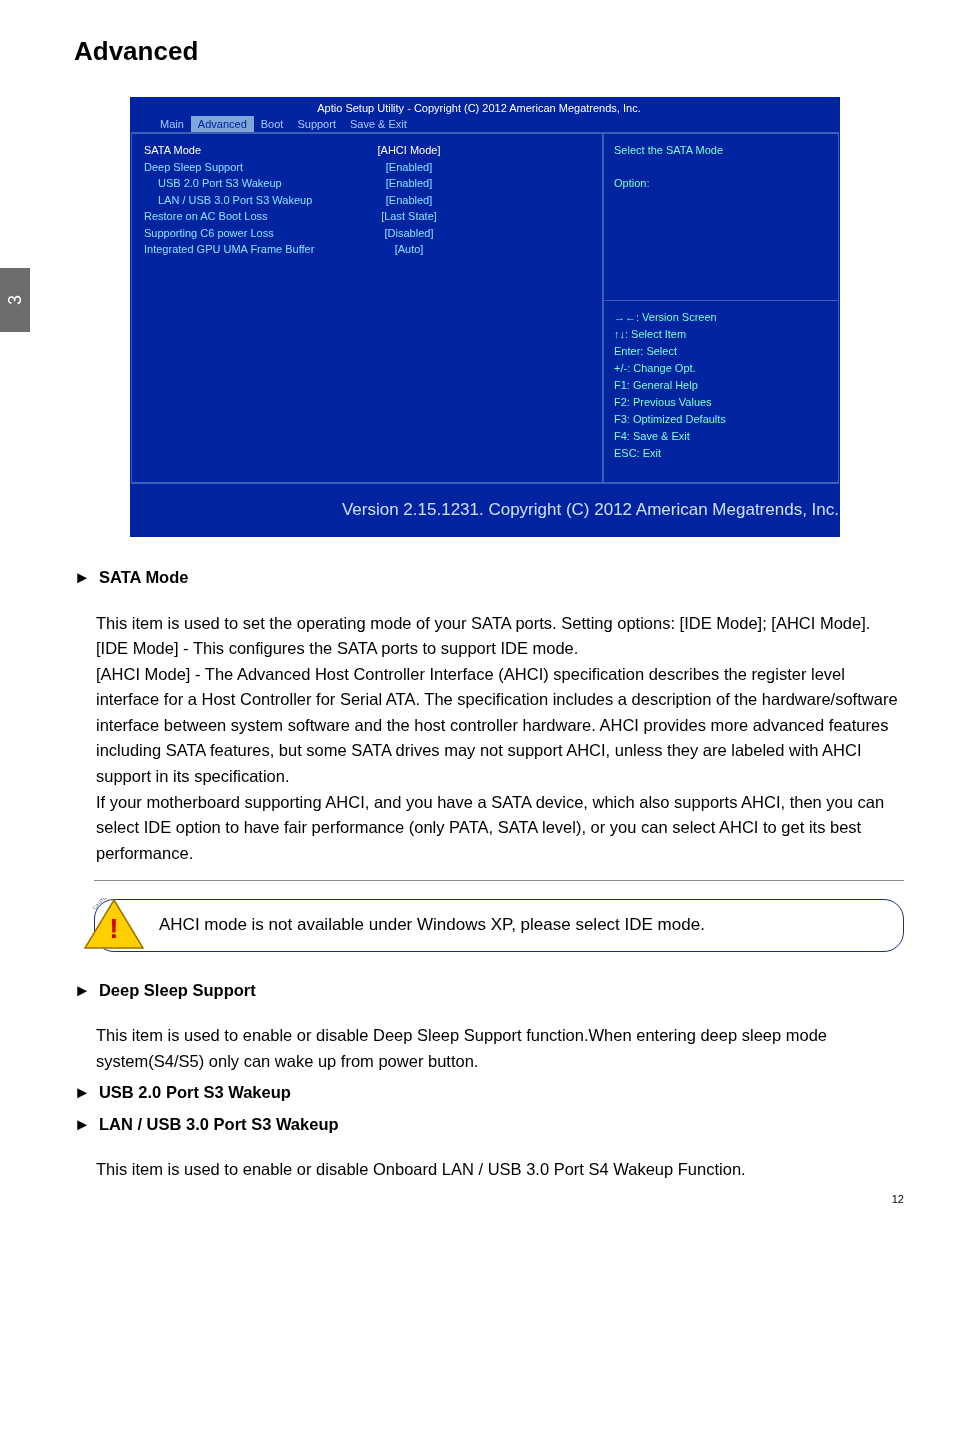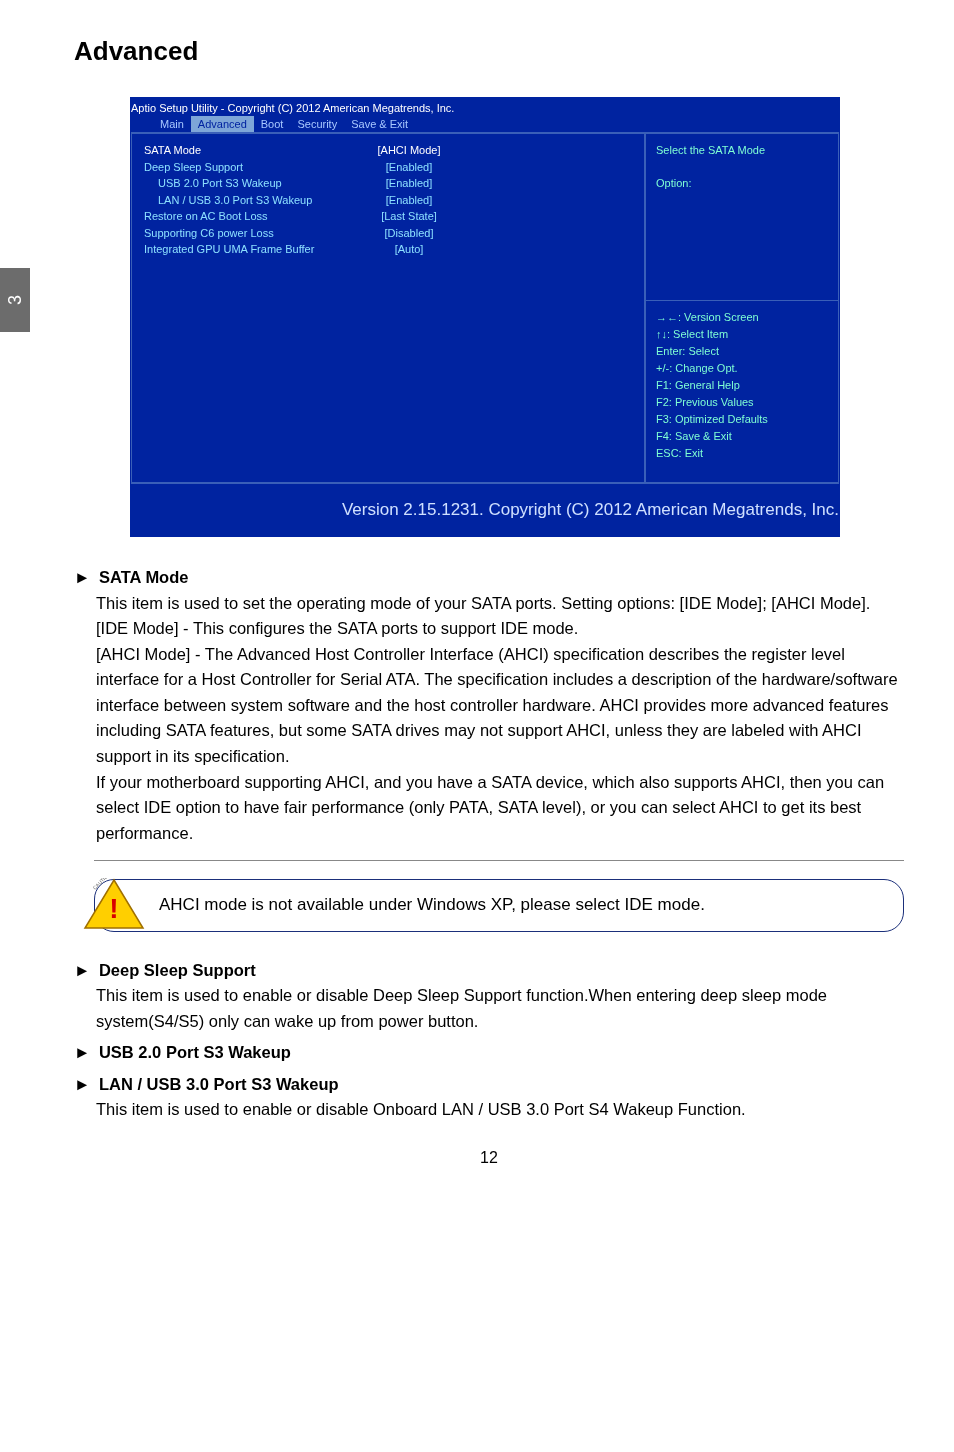--- a/index.html
+++ b/index.html
@@ -43,20 +43,21 @@
   }
   .bios {
     width: 710px;
     background: #0023a0;
     color: #fff;
     font-family: Arial, sans-serif;
     font-size: 11px;
     border: 1px solid #0023a0;
   }
   .bios-title {
+    text-align: center;
     padding: 4px 12px 2px 0;
     font-size: 11px;
   }
   .bios-tabs {
     display: flex;
     padding: 0 22px;
     align-items: flex-end;
   }
   .bios-tab {
     padding: 2px 7px;
@@ -90,21 +91,21 @@
   }
   .bios-left-row.sel .lbl { color: #fff; }
   .bios-left-row.indent .lbl { padding-left: 14px; }
   .bios-left-row .val {
     color: #8ce0ff;
     flex: 0 0 110px;
     text-align: center;
   }
   .bios-left-row.sel .val { color: #fff; }
   .bios-right {
-    width: 194px;
+    width: 236px;
     border: 1px solid #3a5fb8;
     display: flex;
     flex-direction: column;
   }
   .bios-help-top {
     flex: 1;
     padding: 8px 10px;
     color: #7fffd4;
     line-height: 1.5;
     border-bottom: 1px solid #3a5fb8;
@@ -127,20 +128,21 @@
     line-height: 1.55;
   }
   .item-head {
     font-weight: bold;
     margin-top: 6px;
   }
   .item-head .tri { display:inline-block; margin-right:4px; }
   .item-body {
     margin-left: 22px;
     margin-bottom: 6px;
+    margin-top: 20px;
   }
   .caution-block {
     position: relative;
     margin: 18px 0 26px 20px;
     border: 1.5px solid #1b2f7a;
     border-radius: 20px;
     padding: 12px 20px 12px 64px;
     font-family: "Segoe UI", Arial, sans-serif;
     font-size: 17px;
   }
@@ -151,43 +153,43 @@
   }
   .caution-icon {
     position: absolute;
     left: -12px;
     top: 50%;
     transform: translateY(-50%);
     width: 62px;
     height: 54px;
   }
   .page-num {
-    text-align: center;
-    font-size: 16px;
-    margin-top: 26px;
+    text-align: right;
+    font-size: 11px;
+    margin-top: 10px;
   }
 </style>
 </head>
 <body>
 
 <div class="side-tab">
   <span>3</span>
 </div>
 
 <div class="page">
   <h1 class="advanced">Advanced</h1>
 
   <div class="bios-wrap">
     <div class="bios">
       <div class="bios-title">Aptio Setup Utility - Copyright (C) 2012 American Megatrends, Inc.</div>
       <div class="bios-tabs" id="bios-tabs">
           <span class="bios-tab">Main</span>
           <span class="bios-tab active">Advanced</span>
           <span class="bios-tab">Boot</span>
-          <span class="bios-tab">Security</span>
+          <span class="bios-tab">Support</span>
           <span class="bios-tab">Save &amp; Exit</span>
         </div>
       <div class="bios-body">
         <div class="bios-left" id="bios-rows">
             <div class="bios-left-row sel">
               <span class="lbl">SATA Mode</span>
               <span class="val">[AHCI Mode]</span>
             </div>
             <div class="bios-left-row">
               <span class="lbl">Deep Sleep Support</span>

